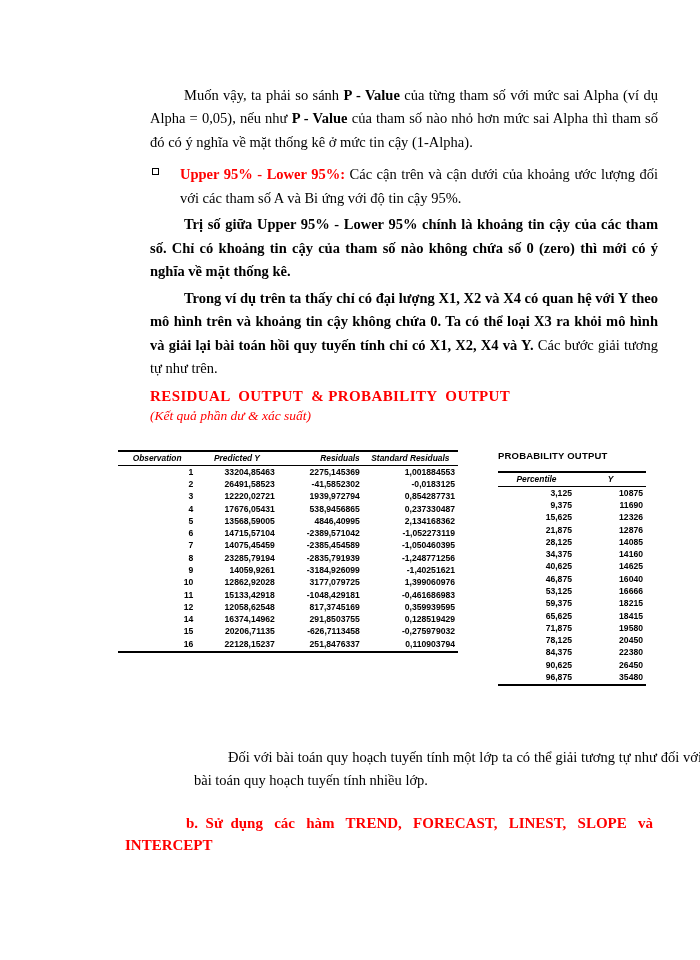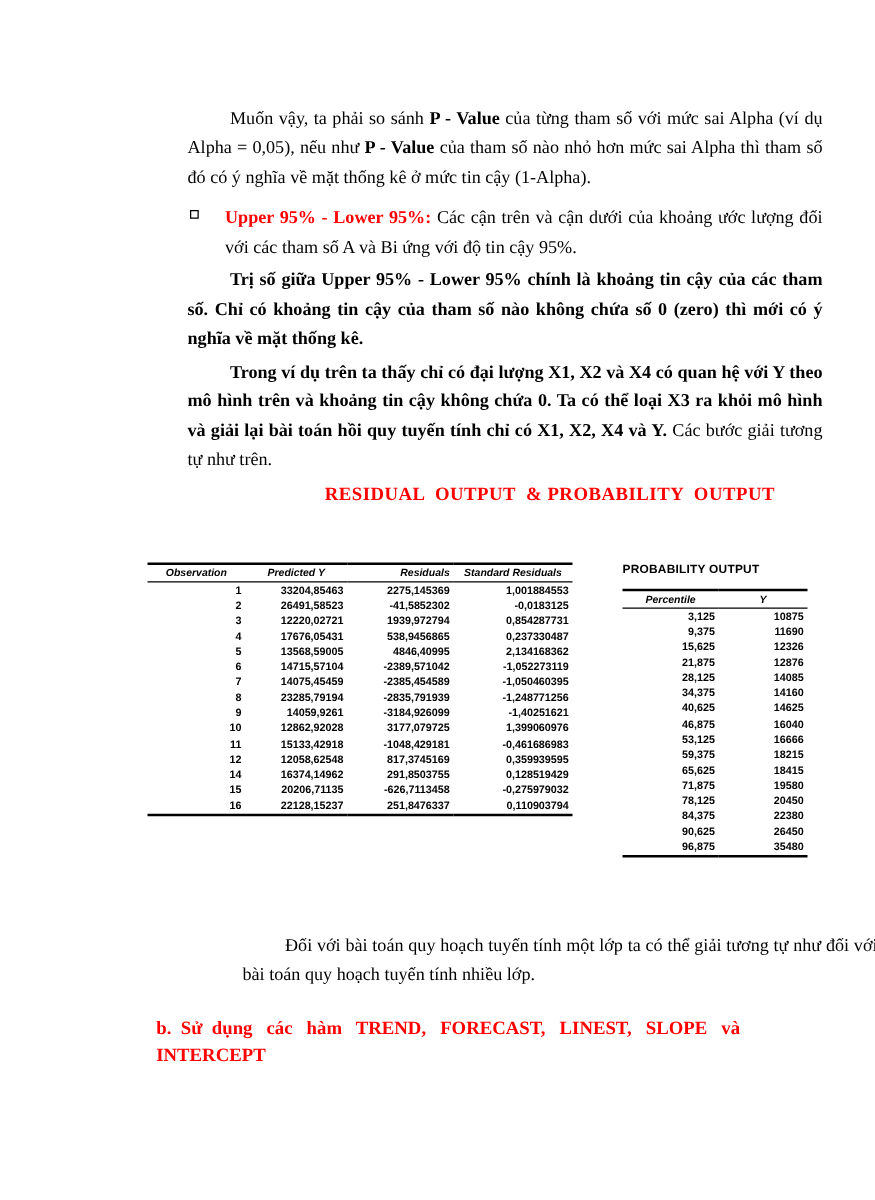--- a/index.html
+++ b/index.html
@@ -61,21 +61,21 @@
   .bold-para {
     font-weight: bold;
   }
 
   
   .section-heading {
     position: absolute;
     left: 150px;
     top: 372px;
     width: 470px;
-    text-align: right;
+    text-align: left;
     color: #ff0000;
   }
   .section-heading .line1 {
     font-weight: bold;
     font-size: 15px;
     letter-spacing: 0.4px;
     white-space: pre;
   }
   .section-heading .line2 {
     font-style: italic;
@@ -153,21 +153,21 @@
     left: 125px;
     top: 797px;
     width: 528px;
     color: #ff0000;
     font-weight: bold;
     font-size: 15px;
     line-height: 1.45;
   }
   .final-heading .fh-line1 {
     display: flex;
-    justify-content: flex-start;
+    justify-content: flex-end;
   }
   .final-heading .fh-line1 span { white-space: pre; }
 </style>
 </head>
 <body>
 
 <div class="page">
 
   <div class="prose">
 
@@ -178,20 +178,21 @@
       <p class="para"><span class="redb">Upper 95% - Lower 95%:</span><span> Các cận trên và cận dưới của khoảng ước lượng đối với các tham số A và Bi ứng với độ tin cậy 95%.</span></p>
     </div>
 
     <p class="para indent bold-para">Trị số giữa Upper 95% - Lower 95% chính là khoảng tin cậy của các tham số. Chỉ có khoảng tin cậy của tham số nào không chứa số 0 (zero) thì mới có ý nghĩa về mặt thống kê.</p>
 
     <p class="para indent"><span class="b">Trong ví dụ trên ta thấy chỉ có đại lượng X1, X2 và X4 có quan hệ với Y theo mô hình trên và khoảng tin cậy không chứa 0. Ta có thể loại X3 ra khỏi mô hình và giải lại bài toán hồi quy tuyến tính chỉ có X1, X2, X4 và Y.</span><span> Các bước giải tương tự như trên.</span></p>
   </div>
 
   <div class="section-heading">
     <div class="line1">RESIDUAL  OUTPUT  &amp; PROBABILITY  OUTPUT</div>
+    <div class="line2">(Kết quả phần dư &amp; xác suất)</div>
   </div>
 
   <div class="tbl-wrap" id="residual-wrap">
     <table class="xl" id="residual-table">
       <thead>
         <tr>
           <th>Observation</th>
           <th>Predicted Y</th>
           <th>Residuals</th>
           <th>Standard Residuals</th>

